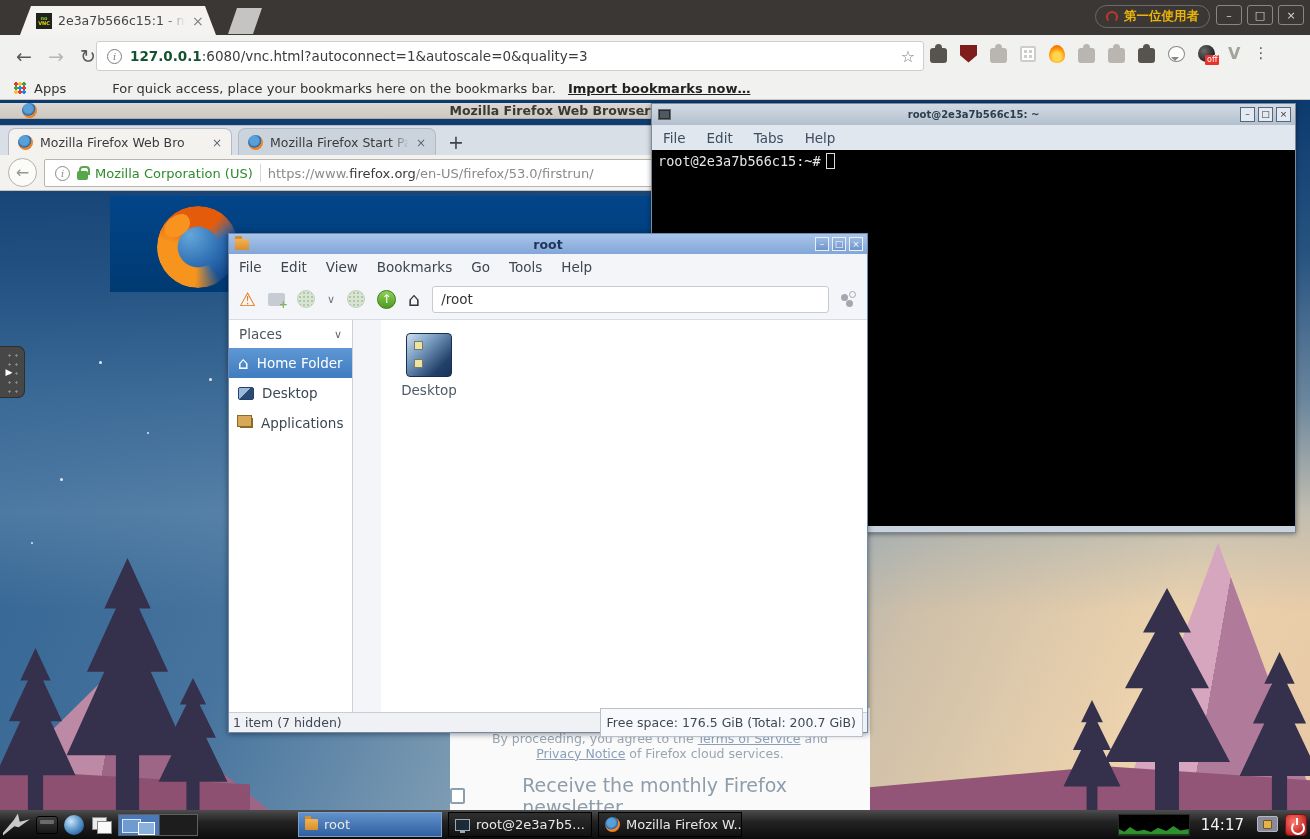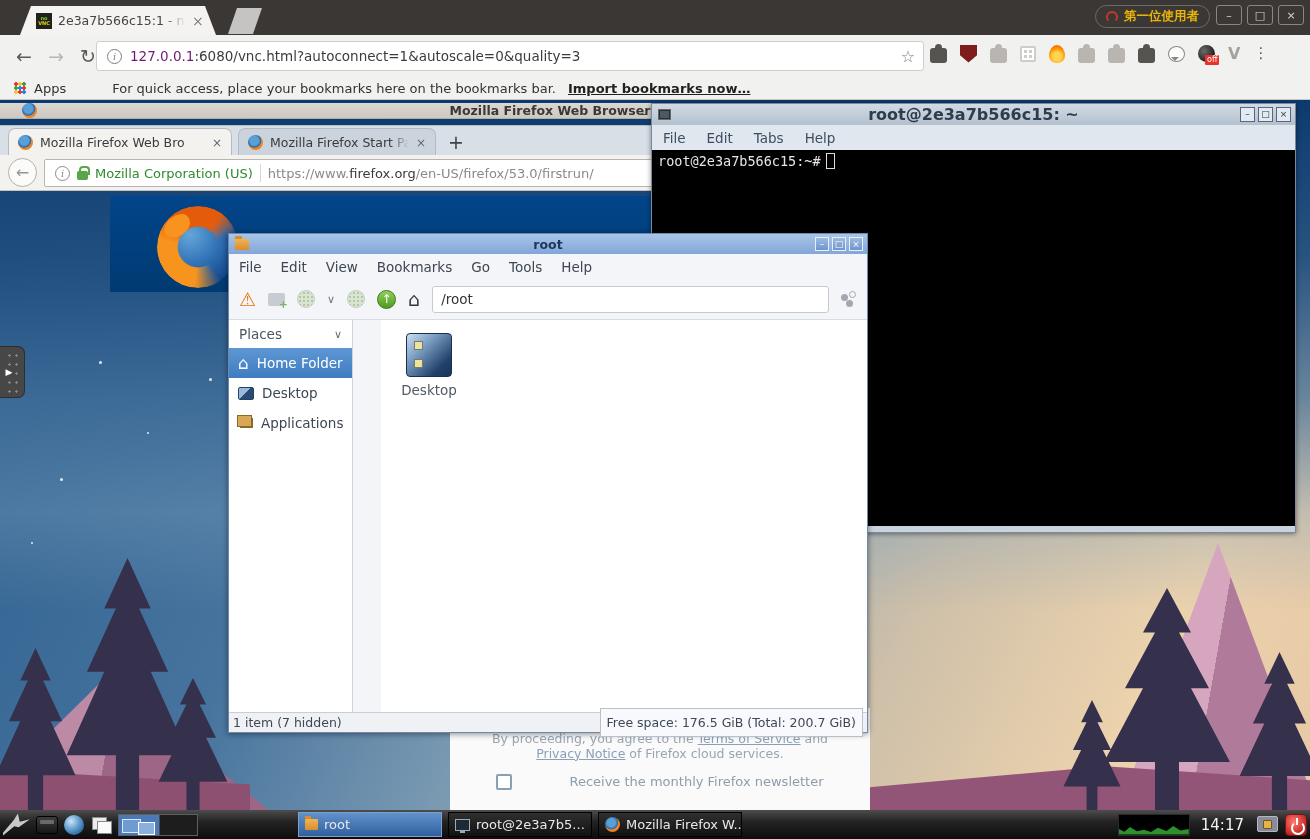--- a/index.html
+++ b/index.html
@@ -30,21 +30,21 @@
                     font-size:11px; display:flex; align-items:center; justify-content:center; line-height:1; }
 
   .c-toolbar { position:absolute; left:0; top:35px; width:1310px; height:42px; background:#f1f1ef; }
   .c-nav { position:absolute; top:8px; font-size:19px; color:#5a5a58; width:24px; text-align:center; line-height:26px; }
   .c-nav.dis { color:#b9b6b2; }
   .omnibox { position:absolute; left:96px; top:6px; width:828px; height:30px; background:#fff;
              border:1px solid #d0cecb; border-radius:3px; display:flex; align-items:center; padding:0 28px 0 10px; gap:8px; }
   .info-i { width:15px; height:15px; border-radius:50%; border:1.5px solid #7e7e7c; color:#7e7e7c; font-size:10px;
             display:flex; align-items:center; justify-content:center; font-style:italic; flex:0 0 15px; font-family:"DejaVu Serif",serif; }
   .omni-text { font-size:13.5px; white-space:nowrap; overflow:hidden; }
-  .omni-text .host { color:#701a75; font-weight:normal; }
+  .omni-text .host { color:#14532d; font-weight:bold; }
   .omni-text .rest { color:#3c3c3c; }
   .omni-star { position:absolute; right:8px; top:5px; font-size:16px; color:#80807e; }
   .ext-row { position:absolute; left:930px; top:9px; display:flex; gap:13px; align-items:center; }
   .puzzle { width:17px; height:15px; border-radius:3px; position:relative; margin-top:4px; }
   .puzzle::before { content:""; position:absolute; left:5px; top:-4px; width:7px; height:7px; border-radius:50%; background:inherit; }
   .pz-dark { background:#57534e; } .pz-light { background:#b9b6b1; }
   .ushield { width:17px; height:18px; background:#7f1d1d; clip-path:polygon(0 0,100% 0,100% 60%,50% 100%,0 60%); }
   .ext-grid { width:16px; height:16px; background:
       linear-gradient(#cfcdc9,#cfcdc9); position:relative; border-radius:2px; }
   .ext-grid::before { content:""; position:absolute; inset:2px; background:
@@ -119,30 +119,30 @@
   .ff-logo::before { content:""; position:absolute; inset:-1px; border-radius:50%;
       background:conic-gradient(from 130deg, rgba(0,0,0,0) 0 15deg, #f7941e 55deg 150deg, #e55b0c 190deg 265deg, rgba(0,0,0,0) 300deg);
       -webkit-mask:radial-gradient(circle, transparent 0 34%, #000 36%); }
   .ff-logo::after { content:""; position:absolute; left:5px; top:9px; width:28px; height:20px; background:#f7931e;
       border-radius:60% 40% 55% 45%; transform:rotate(-28deg); }
   .ff-card { position:absolute; left:450px; top:605px; width:420px; height:103px; background:#fafafa; }
   .legal { margin:24px auto 0; width:372px; text-align:center; font-size:12.5px; line-height:1.18; color:#98a5b3; }
   .legal a { color:#8aa0b8; text-decoration:underline; }
   .news-row { margin-top:12px; display:flex; align-items:center; justify-content:center; gap:13px; }
   .ff-check { width:16px; height:16px; border:2px solid #8aa0b0; border-radius:2px; background:#fff; }
-  .news-lbl { font-size:13px; color:#8e9dab;margin-left:44px; }
+  .news-lbl { font-size:19px; color:#8e9dab;margin-left:44px; }
 
   
   .term { position:absolute; left:651px; top:3px; width:645px; height:430px; z-index:3;
           border:1px solid #7c8a99; box-shadow:0 1px 5px rgba(0,0,0,.45); background:#c9d3de; }
   .term-title { position:absolute; left:0; top:0; width:100%; height:21px;
                 background:linear-gradient(#d2dbe4,#b3c0cd); display:flex; align-items:center; }
   .term-ico { width:13px; height:11px; background:#2c2c2c; border:1px solid #6a6a6a; margin-left:6px; position:relative; }
   .term-ico::before { content:""; position:absolute; inset:1px; background:#4d5a66; }
-  .term-title .t { position:absolute; left:0; right:0; text-align:center; font-size:16px; font-weight:bold; color:#2e3c4d; }
+  .term-title .t { position:absolute; left:0; right:0; text-align:center; font-size:10px; font-weight:bold; color:#2e3c4d; }
   .wctl3 { position:absolute; right:4px; top:3px; display:flex; gap:3px; }
   .wctl3 .b { width:15px; height:15px; background:#e4eaf1; border:1px solid #58687c; color:#333; font-size:9px;
               display:flex; align-items:center; justify-content:center; line-height:1; }
   .term-menu { position:absolute; left:0; top:21px; width:100%; height:25px; background:#e0e7ef;
                display:flex; align-items:center; gap:21px; padding-left:11px; }
   .term-menu span { font-size:13.5px; color:#3c4d61; }
   .term-body { position:absolute; left:0; top:46px; width:100%; height:376px; background:#000;
                font-family:"DejaVu Sans Mono","Liberation Mono",monospace; font-size:13.5px; color:#e6e6e6; padding:3px 6px; }
   .cursor { display:inline-block; width:9px; height:16px; border:1px solid #ddd; margin-left:5px; vertical-align:text-bottom; }
 

